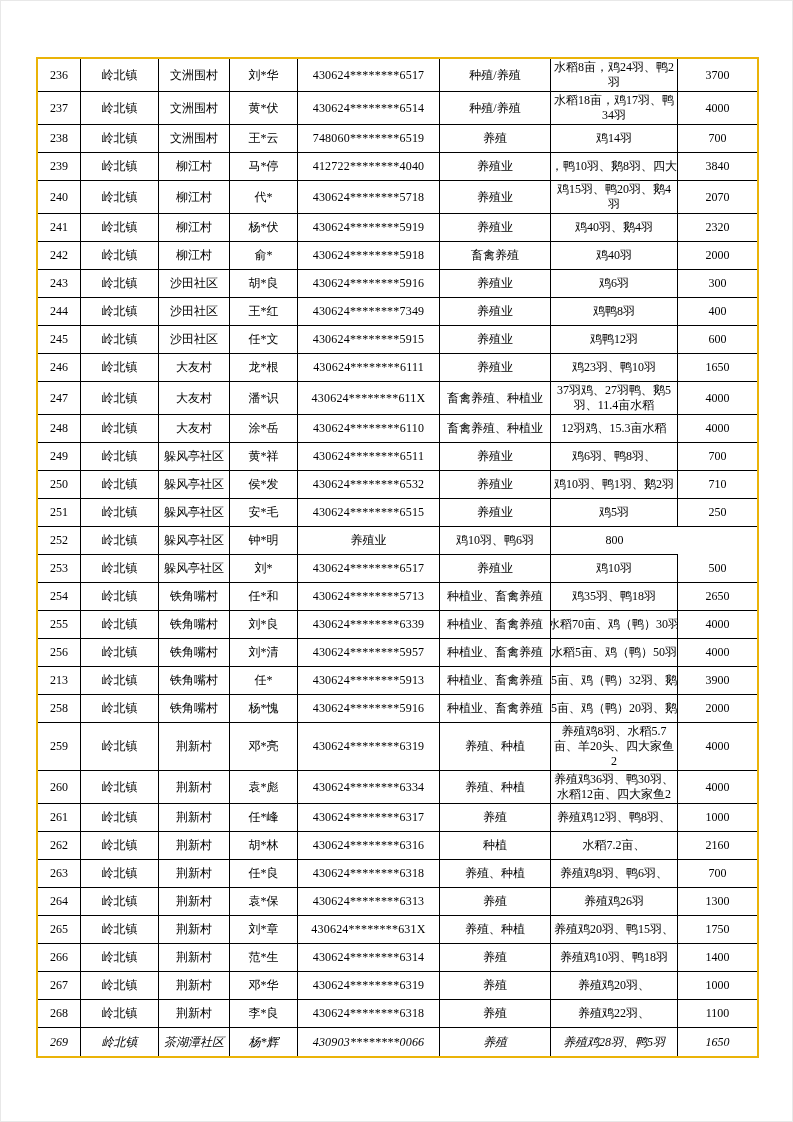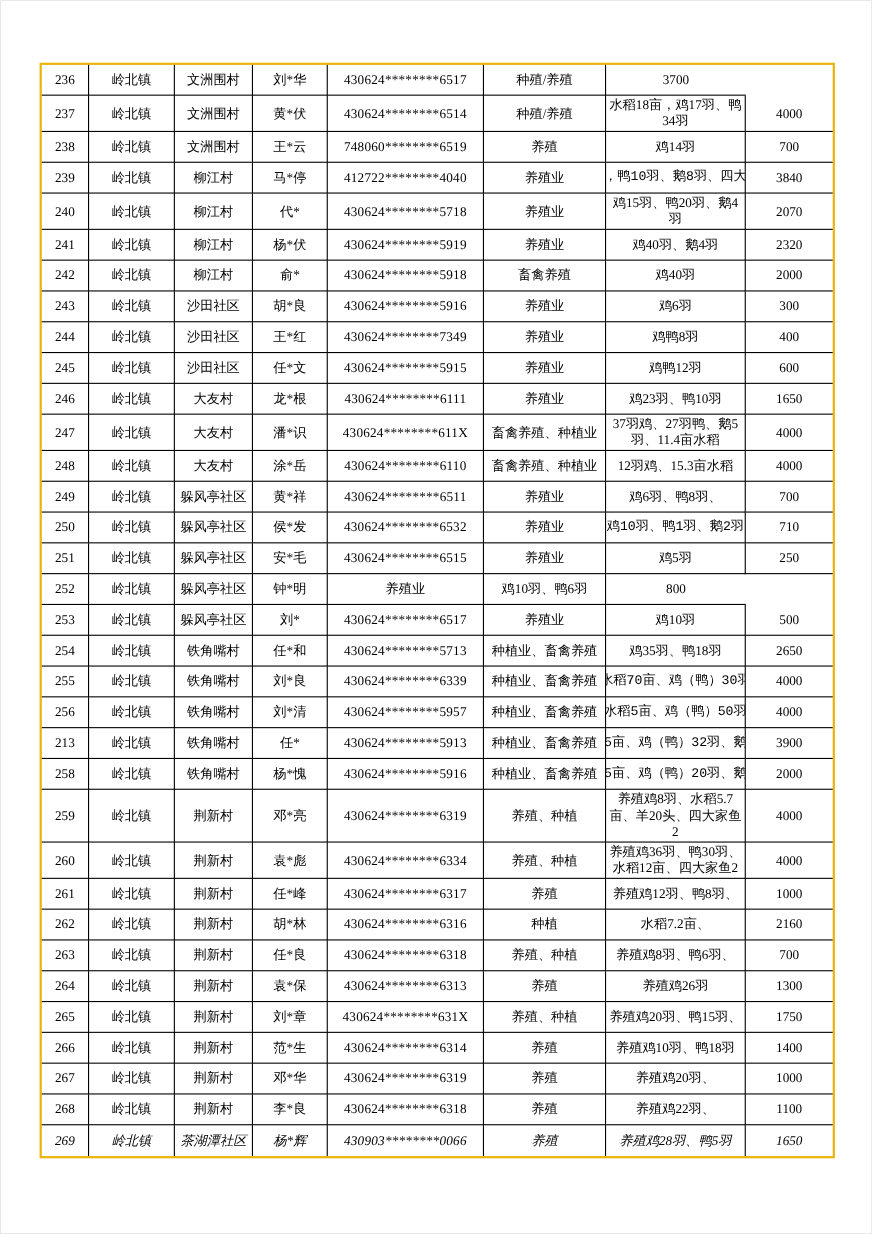--- a/index.html
+++ b/index.html
@@ -38,36 +38,39 @@
     justify-content: center;
     text-align: center;
     padding: 1px 2px;
     font-size: 12px;
     line-height: 15px;
     overflow: hidden;
   }
   .cell:last-child { border-right: none; }
   .row:last-child .cell { border-bottom: none; font-style: italic; }
   .cell.id { letter-spacing: 0.2px; }
-  .cell.detail.nowrap span { white-space: nowrap; font-family: Liberation Mono, monospace; }
+  .cell.detail.nowrap span { white-space: nowrap; }
   .cell span { display: inline-block; }
 </style>
 </head>
 <body>
 
 <div class="page">
   <div class="tbl">
 
   <div class="row">
       <div class="cell">236</div>
       <div class="cell">岭北镇</div>
       <div class="cell">文洲围村</div>
       <div class="cell">刘*华</div>
       <div class="cell id">430624********6517</div>
       <div class="cell">种殖/养殖</div>
+      <div class="cell detail">
+          <span>水稻8亩，鸡24羽、鸭2羽</span>
+        </div>
       <div class="cell">3700</div>
     </div>
       <div class="row">
       <div class="cell">237</div>
       <div class="cell">岭北镇</div>
       <div class="cell">文洲围村</div>
       <div class="cell">黄*伏</div>
       <div class="cell id">430624********6514</div>
       <div class="cell">种殖/养殖</div>
       <div class="cell detail">

